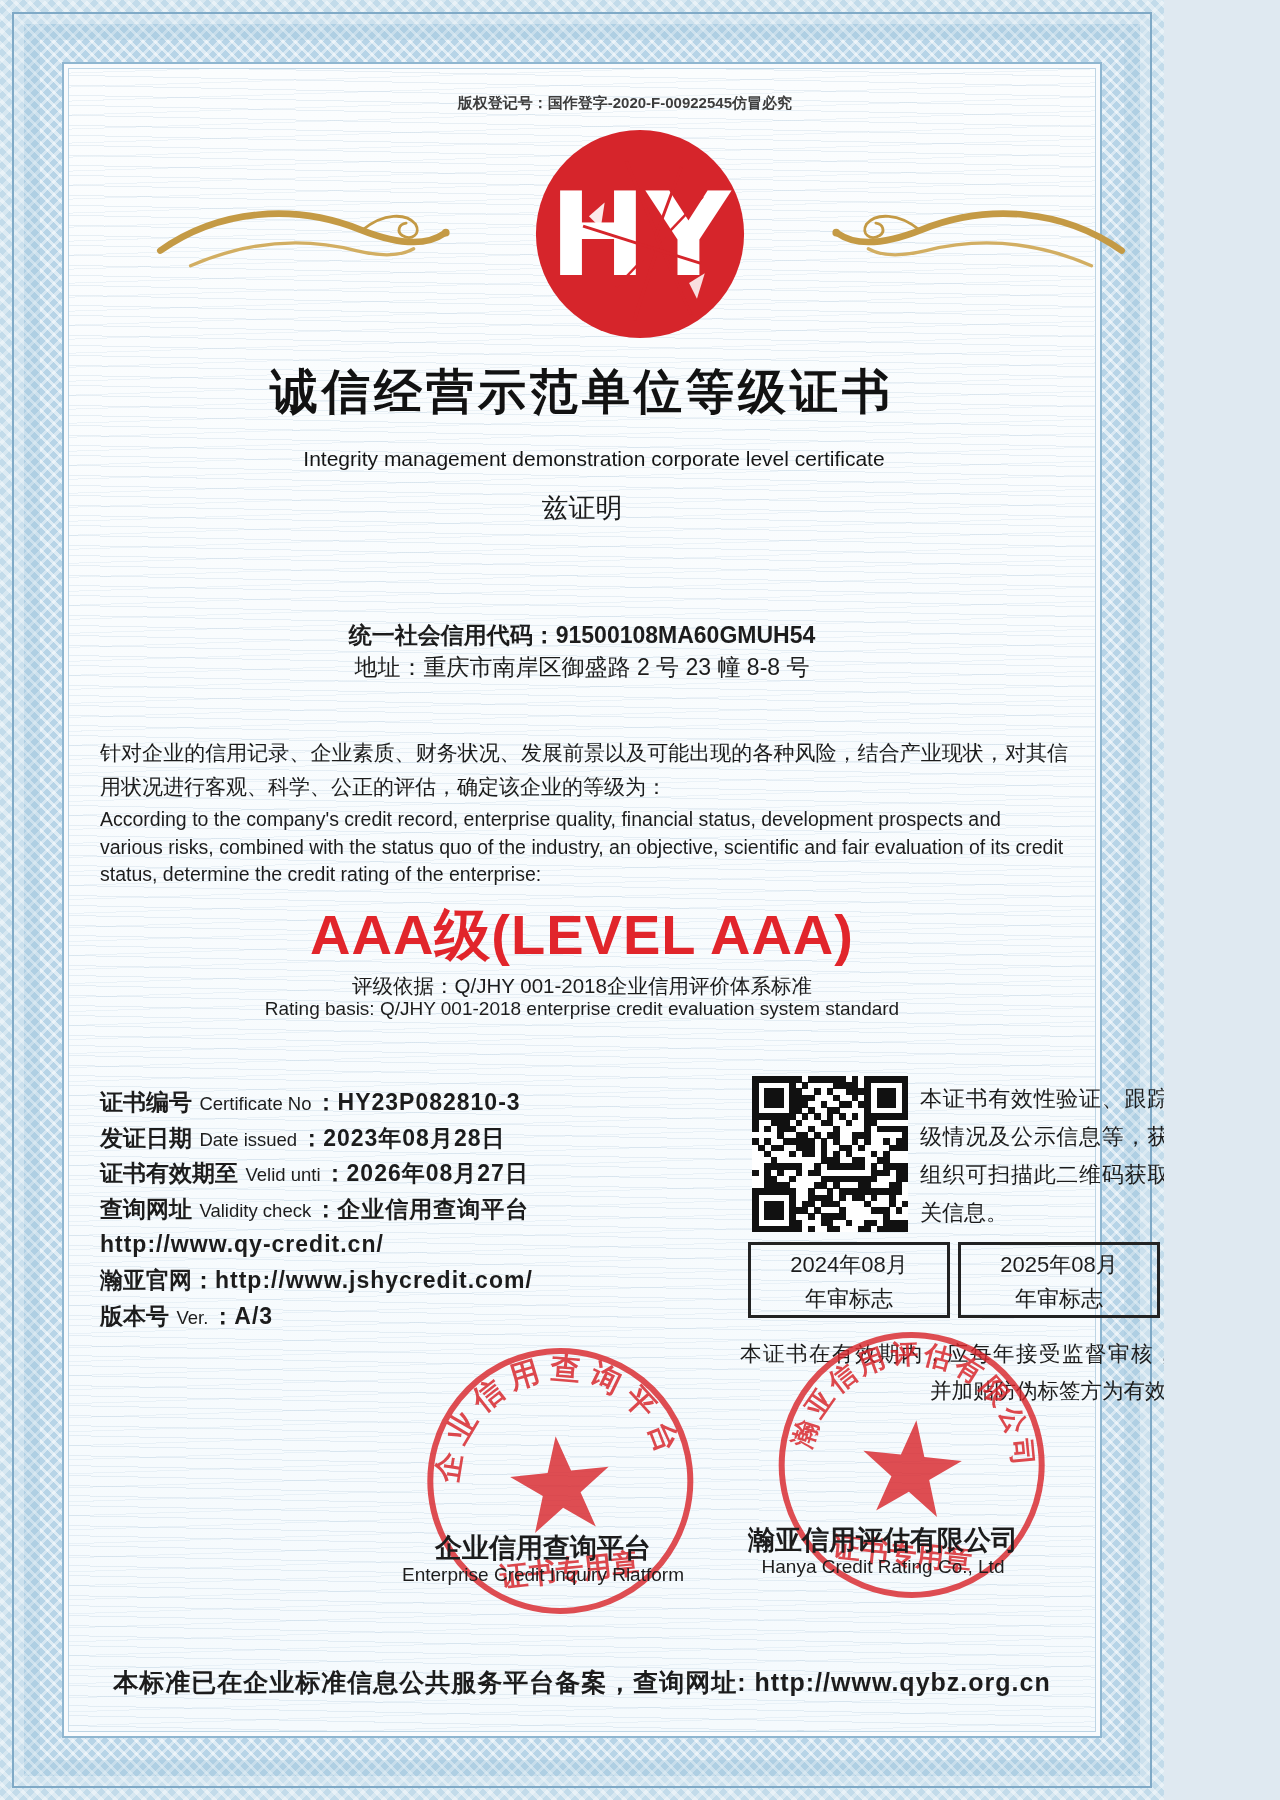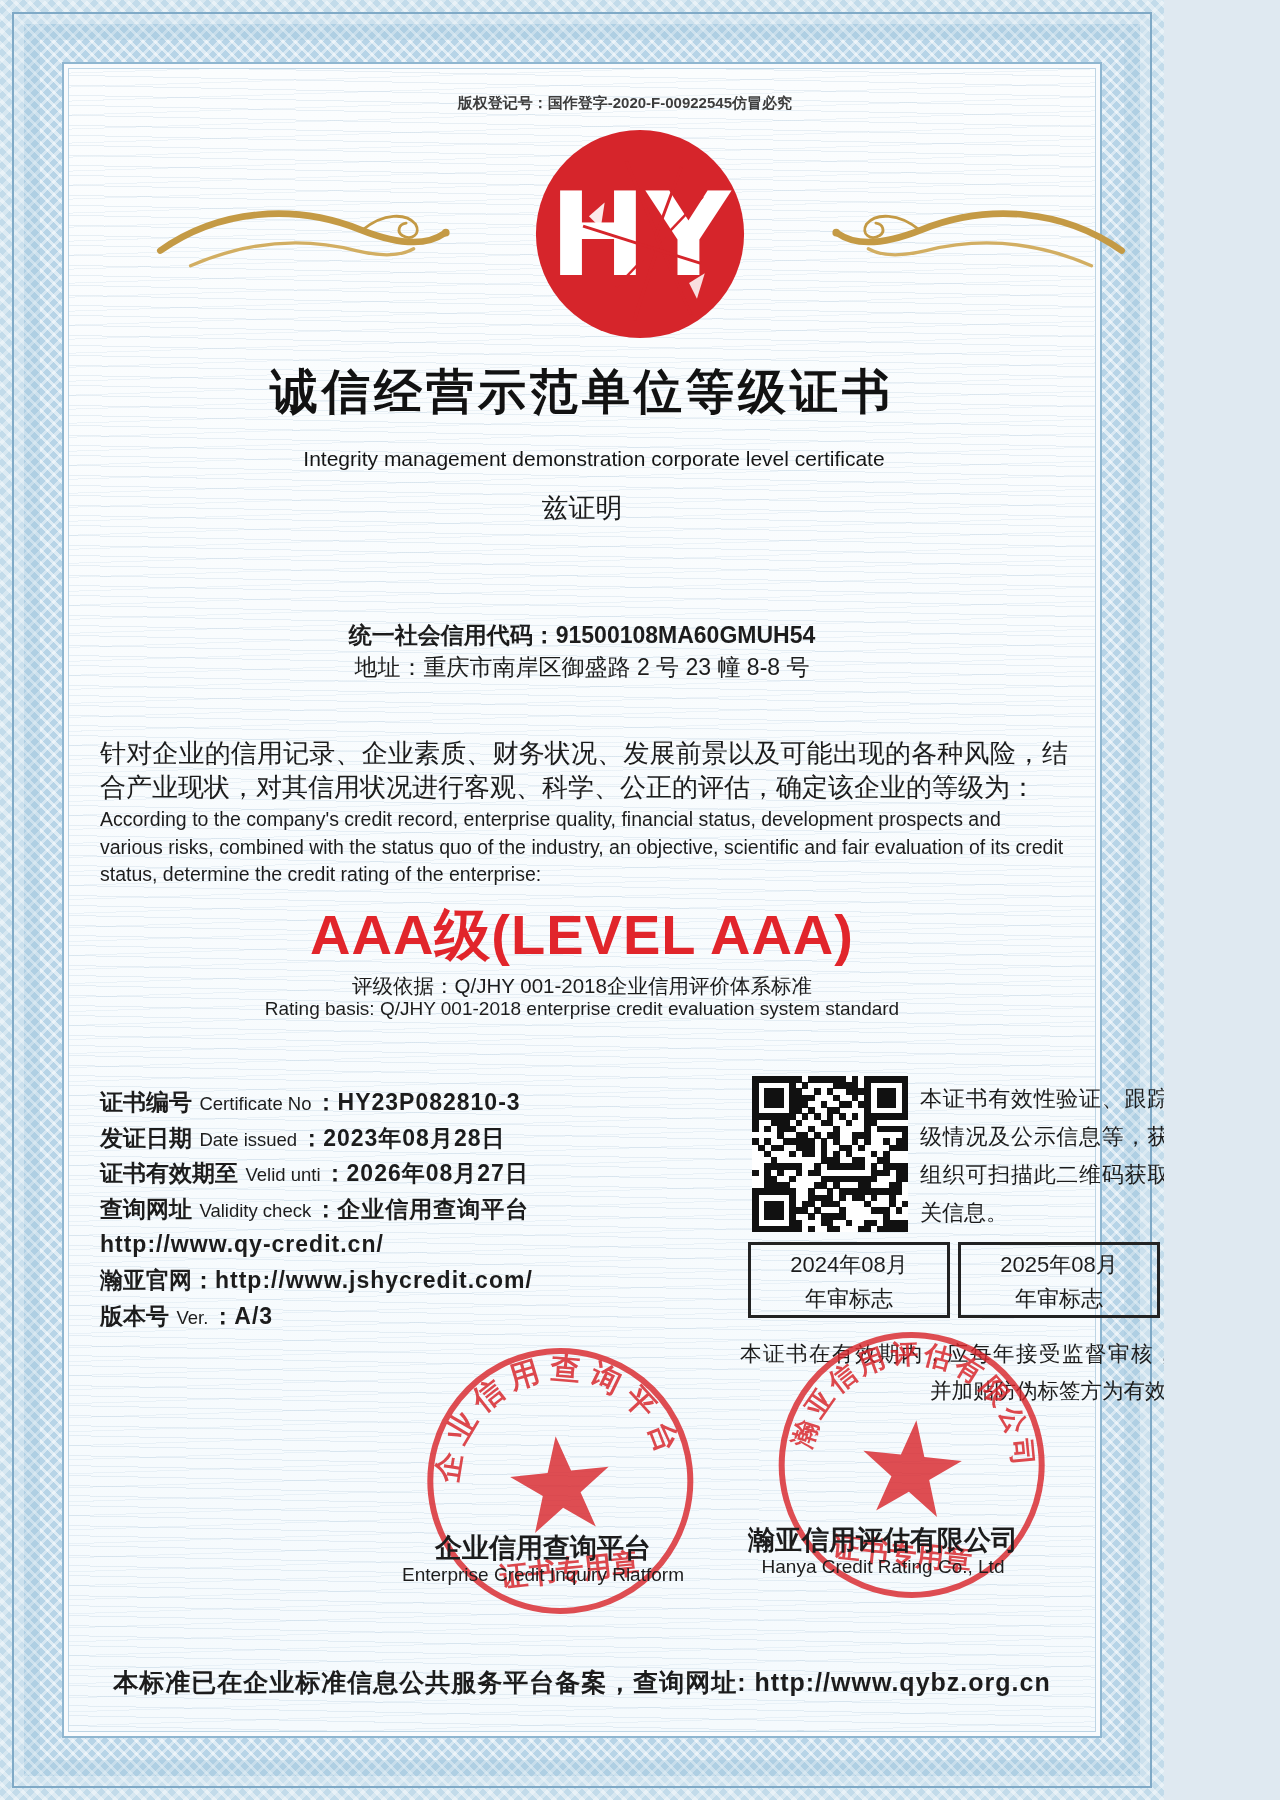--- a/index.html
+++ b/index.html
@@ -34,21 +34,21 @@
   .flourish.left{left:148px;}
   .flourish.right{left:822px;transform:scaleX(-1);}
   .logo{left:532px;top:126px;width:216px;height:216px;}
   .title-zh{top:360px;font-size:48px;font-weight:700;letter-spacing:4px;color:#121212;}
   .title-en{top:447px;font-size:21px;color:#151515;margin-left:24px;}
   .certify-zh{top:490px;font-size:27px;font-weight:500;}
   .certify-en{top:531px;font-size:21px;}
   .company{top:563px;font-size:35px;font-weight:700;letter-spacing:1px;}
   .credit{top:620px;font-size:23px;font-weight:700;}
   .address{top:652px;font-size:23px;font-weight:500;}
-  .para-zh{left:100px;right:96px;top:736px;font-size:26px;line-height:34px;font-weight:500;text-align:justify;}
+  .para-zh{left:100px;right:96px;top:736px;font-size:21px;line-height:34px;font-weight:500;text-align:justify;}
   .para-en{left:100px;right:96px;top:806px;font-size:19.5px;line-height:27.5px;text-align:left;}
   .level{top:898px;font-size:56px;font-weight:700;letter-spacing:1px;}
   .basis-zh{top:972px;font-size:20.5px;font-weight:500;}
   .basis-en{top:998px;font-size:19px;}
   .details{left:100px;top:1086px;line-height:32.6px;white-space:nowrap;}
   .d-zh{font-size:23px;font-weight:600;}
   .d-en{font-size:18.5px;font-weight:400;margin:0 3px;}
   .d-sep{font-size:23px;font-weight:600;}
   .d-val{font-size:23px;font-weight:600;letter-spacing:1px;}
   .qr{left:752px;top:1076px;width:156px;height:156px;background:#fff;}

